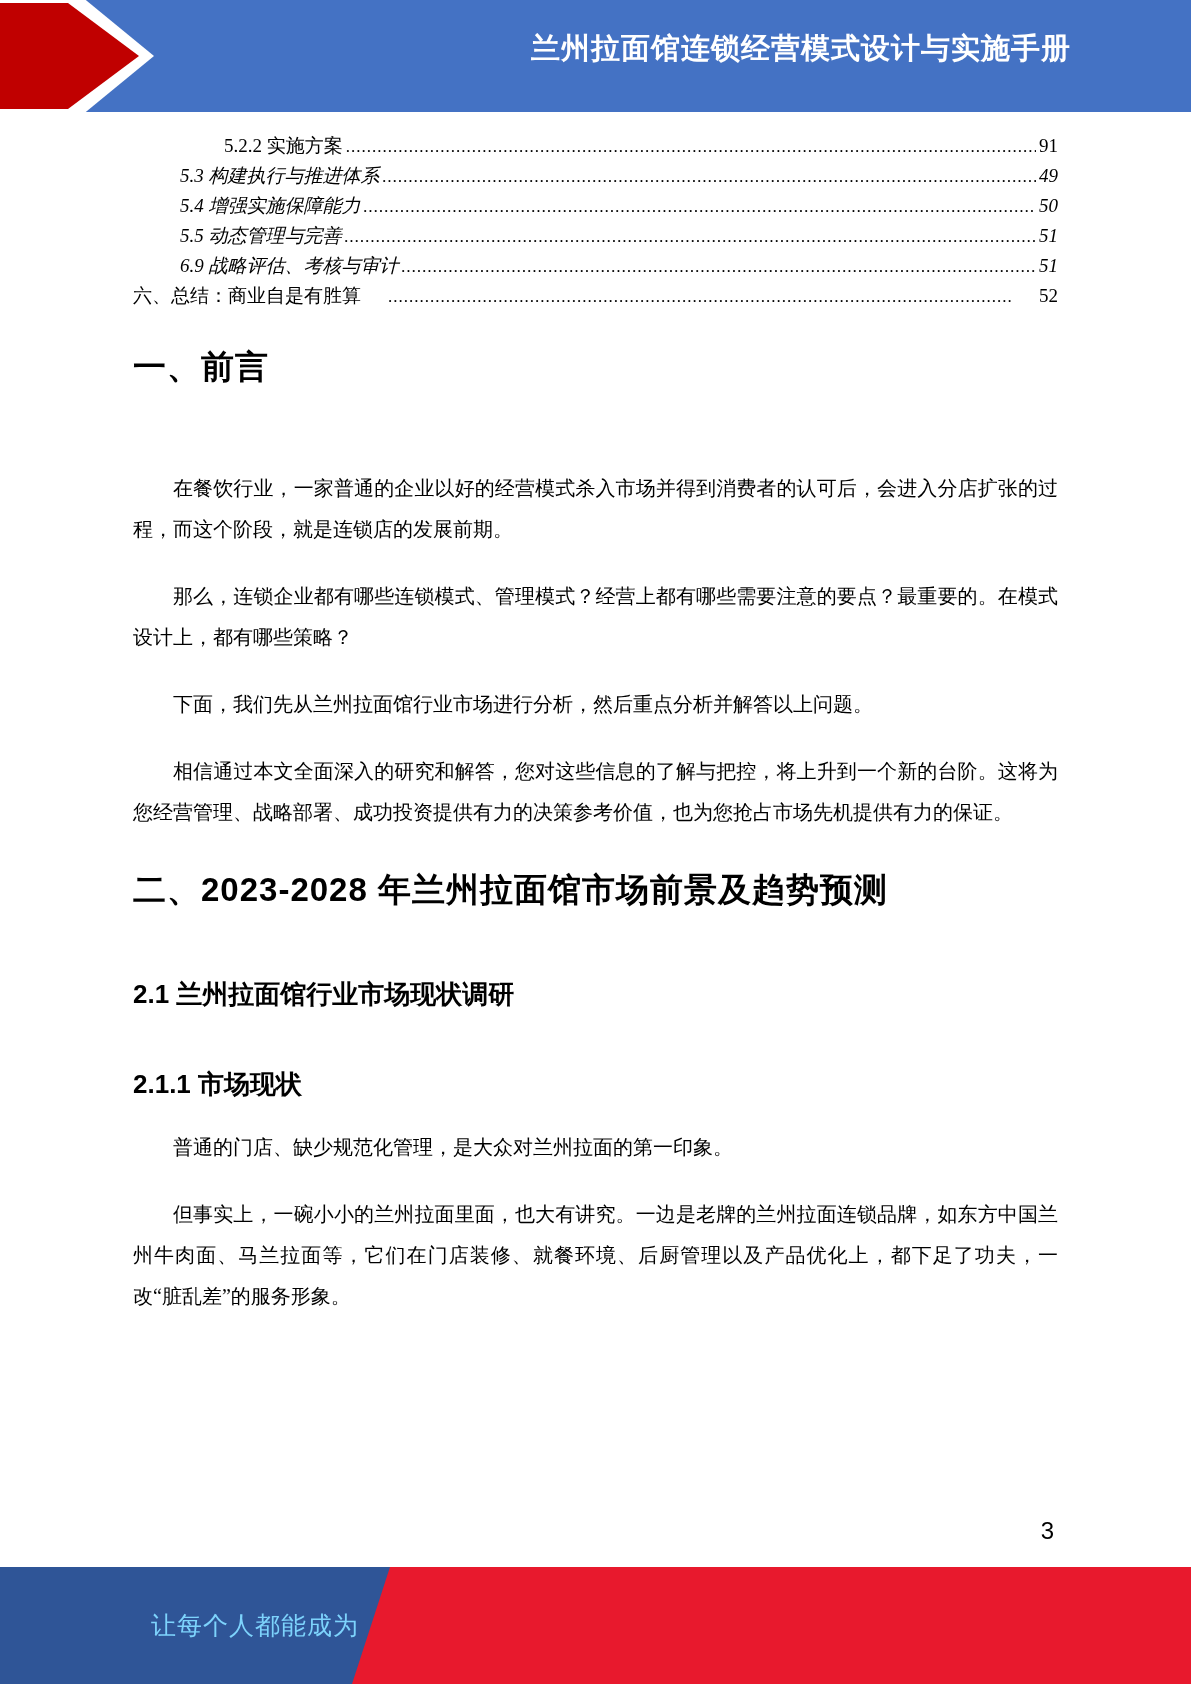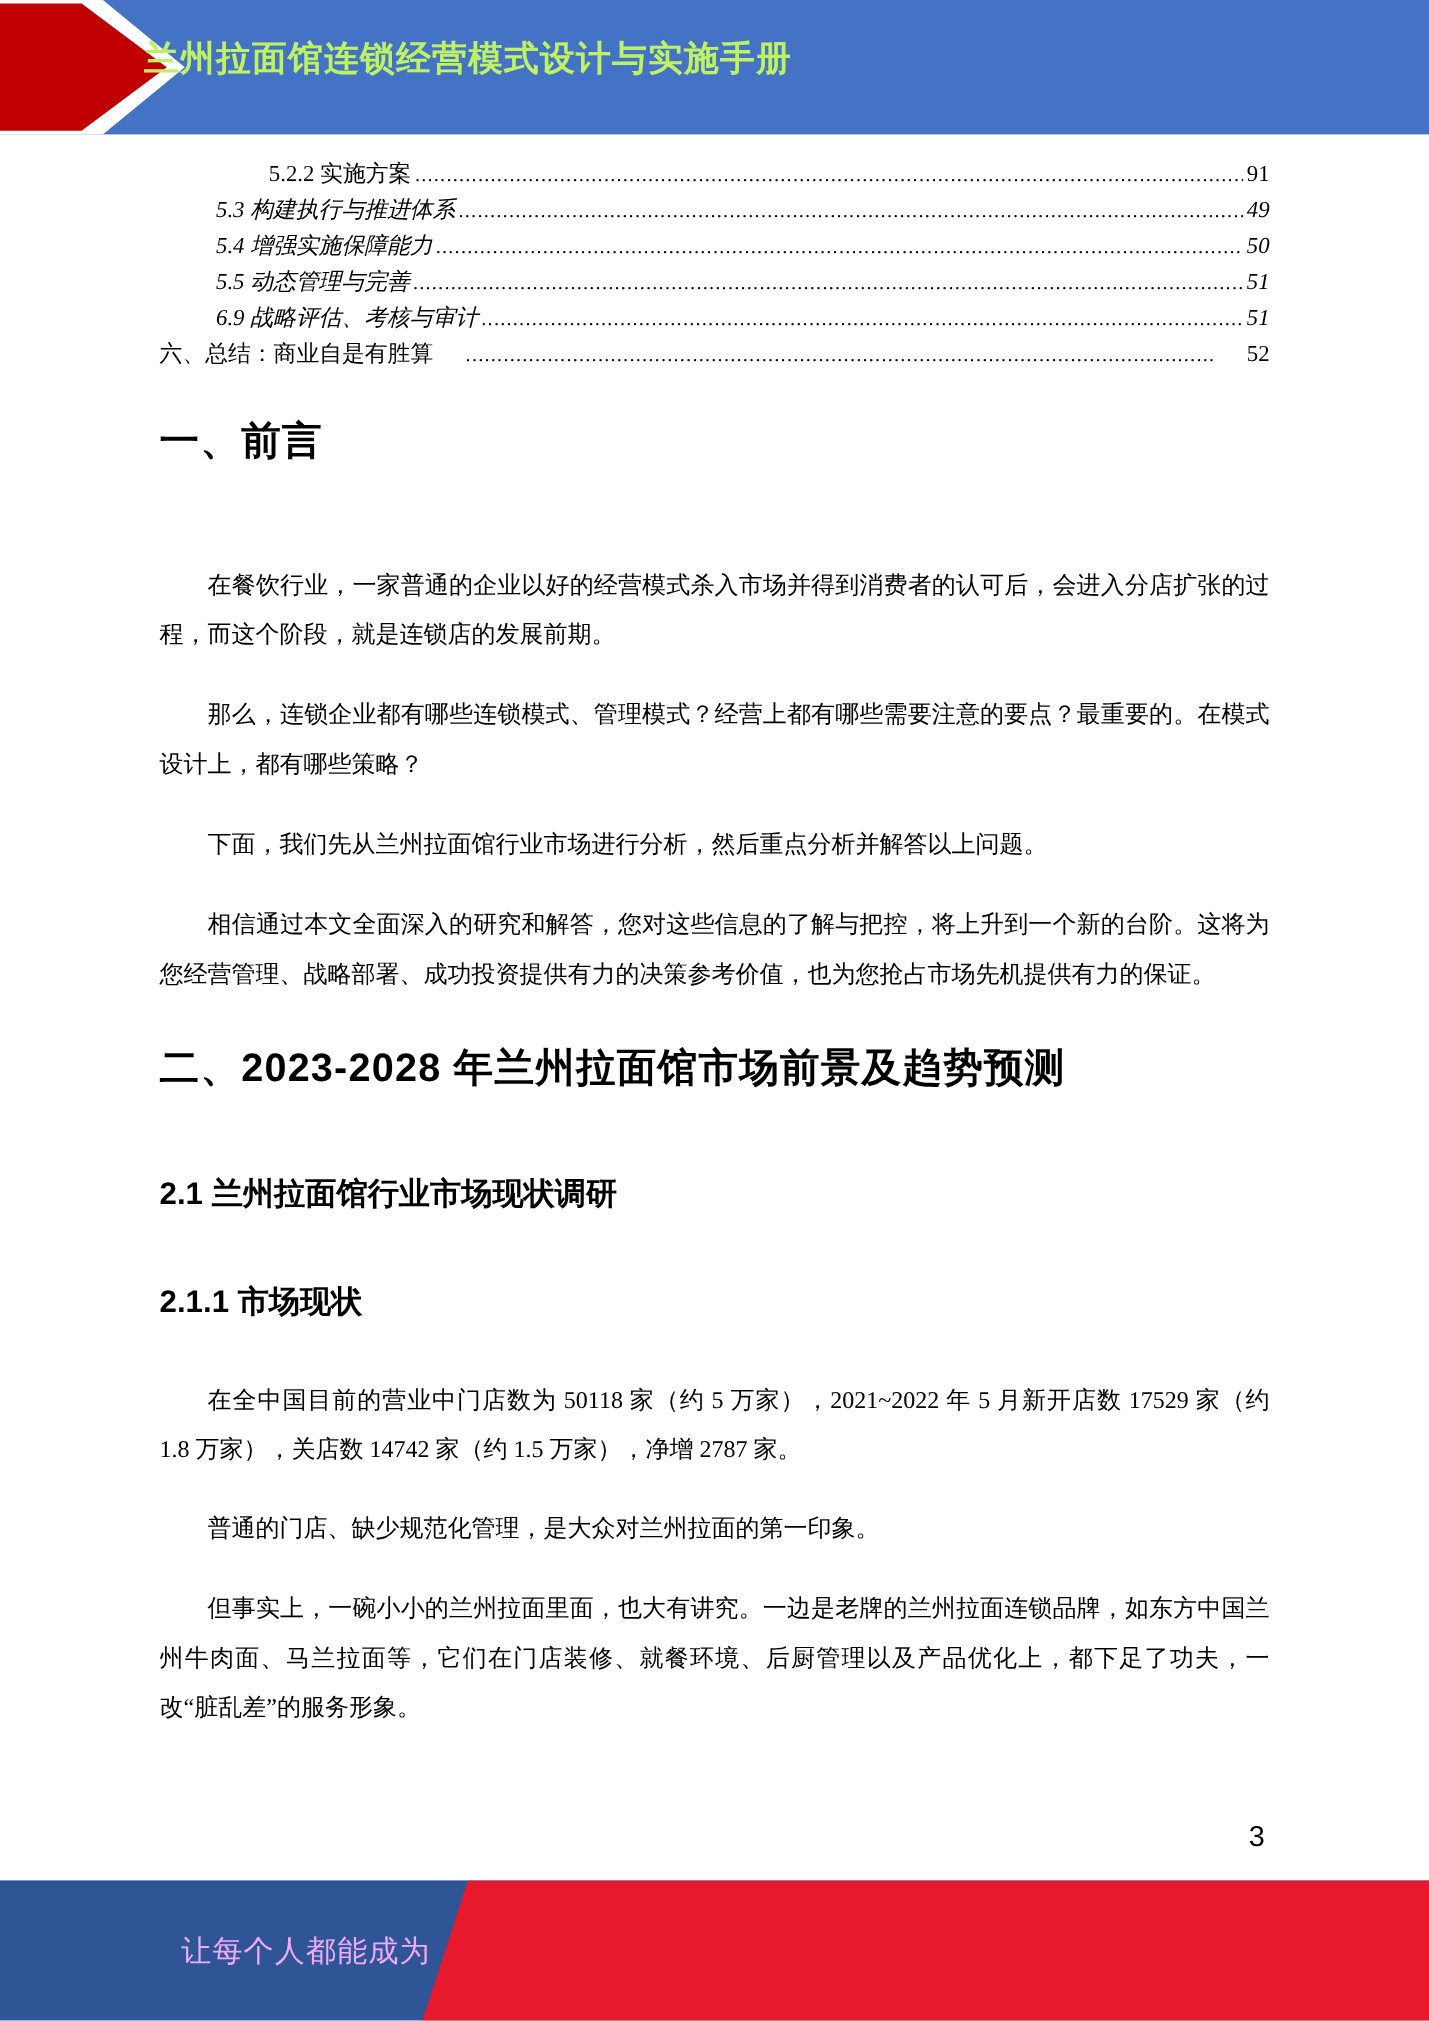--- a/index.html
+++ b/index.html
@@ -7,21 +7,21 @@
     position:relative;width:1191px;height:1684px;margin:0 auto;background:#fff;overflow:hidden;
     font-family:"Liberation Serif","DejaVu Serif",serif;color:#000;
   }
 
   
   .header-band{position:absolute;top:0;left:0;width:100%;height:112px;background:var(--header-blue,#4472C4);}
   .header-arrow{position:absolute;left:0;top:0;display:block;}
   .arrow-white{fill:#ffffff;}
   .arrow-red{fill:var(--arrow-red,#C00000);}
   .header-title{
-    position:absolute;left:120px;right:120px;top:29px;text-align:left;color:#bef264;
+    position:absolute;left:120px;right:120px;top:29px;text-align:right;color:#ffffff;
     font-family:"Liberation Sans","DejaVu Sans",sans-serif;font-weight:bold;font-size:29px;letter-spacing:1px;
   }
 
   
   .content{position:absolute;left:133px;right:133px;top:131px;}
 
   
   .toc{font-size:19px;}
   .toc-row{display:flex;align-items:baseline;height:30px;line-height:30px;}
   .toc-row.level2{padding-left:47px;font-style:italic;}
@@ -52,21 +52,21 @@
   .page-number{
     position:absolute;top:1516px;right:137px;
     font-family:"Liberation Sans","DejaVu Sans",sans-serif;font-size:24px;line-height:30px;
   }
 
   
   .footer-band{position:absolute;left:0;bottom:0;width:100%;height:117px;background:var(--footer-blue,#2F5597);}
   .footer-svg{position:absolute;left:0;top:0;width:100%;height:100%;display:block;}
   .footer-red-poly{fill:var(--footer-red,#E8192D);}
   .footer-left,.footer-right{
-    position:absolute;top:0;height:100%;display:flex;align-items:center;color:#f0abfc;
+    position:absolute;top:0;height:100%;display:flex;align-items:center;color:#7dd3fc;
     font-family:Liberation Sans, sans-serif;font-size:25px;letter-spacing:1px;white-space:nowrap;
   }
   .footer-left{left:151px;}
   .footer-right{left:400px;}
 </style>
 </head>
 <body>
 
 <div class="page">
 
@@ -113,21 +113,20 @@
       </nav>
     <div id="body-blocks">
         <h1 class="blk h1 b0">一、前言</h1>
         <p class="blk p b1">在餐饮行业，一家普通的企业以好的经营模式杀入市场并得到消费者的认可后，会进入分店扩张的过程，而这个阶段，就是连锁店的发展前期。</p>
         <p class="blk p b2">那么，连锁企业都有哪些连锁模式、管理模式？经营上都有哪些需要注意的要点？最重要的。在模式设计上，都有哪些策略？</p>
         <p class="blk p b3">下面，我们先从兰州拉面馆行业市场进行分析，然后重点分析并解答以上问题。</p>
         <p class="blk p b4">相信通过本文全面深入的研究和解答，您对这些信息的了解与把控，将上升到一个新的台阶。这将为您经营管理、战略部署、成功投资提供有力的决策参考价值，也为您抢占市场先机提供有力的保证。</p>
         <h1 class="blk h1 b5">二、2023-2028 年兰州拉面馆市场前景及趋势预测</h1>
         <h2 class="blk h2 b6">2.1 兰州拉面馆行业市场现状调研</h2>
         <h3 class="blk h3 b7">2.1.1 市场现状</h3>
-        <p class="blk p b8">在全中国目前的营业中门店数为 50118 家（约 5 万家），2021~2022 年 5 月新开店数 17529 家（约 1.8 万家），关店数 14742 家（约 1.5 万家），净增 2787 家。</p>
         <p class="blk p b9">普通的门店、缺少规范化管理，是大众对兰州拉面的第一印象。</p>
         <p class="blk p b10">但事实上，一碗小小的兰州拉面里面，也大有讲究。一边是老牌的兰州拉面连锁品牌，如东方中国兰州牛肉面、马兰拉面等，它们在门店装修、就餐环境、后厨管理以及产品优化上，都下足了功夫，一改“脏乱差”的服务形象。</p>
       </div>
   </main>
 
   <div class="page-number">3</div>
 
   <footer class="footer-band">
     <svg class="footer-svg" viewBox="0 0 1191 117" preserveAspectRatio="none" aria-hidden="true">
       <polygon class="footer-red-poly" points="390,0 1191,0 1191,117 352,117"></polygon>

